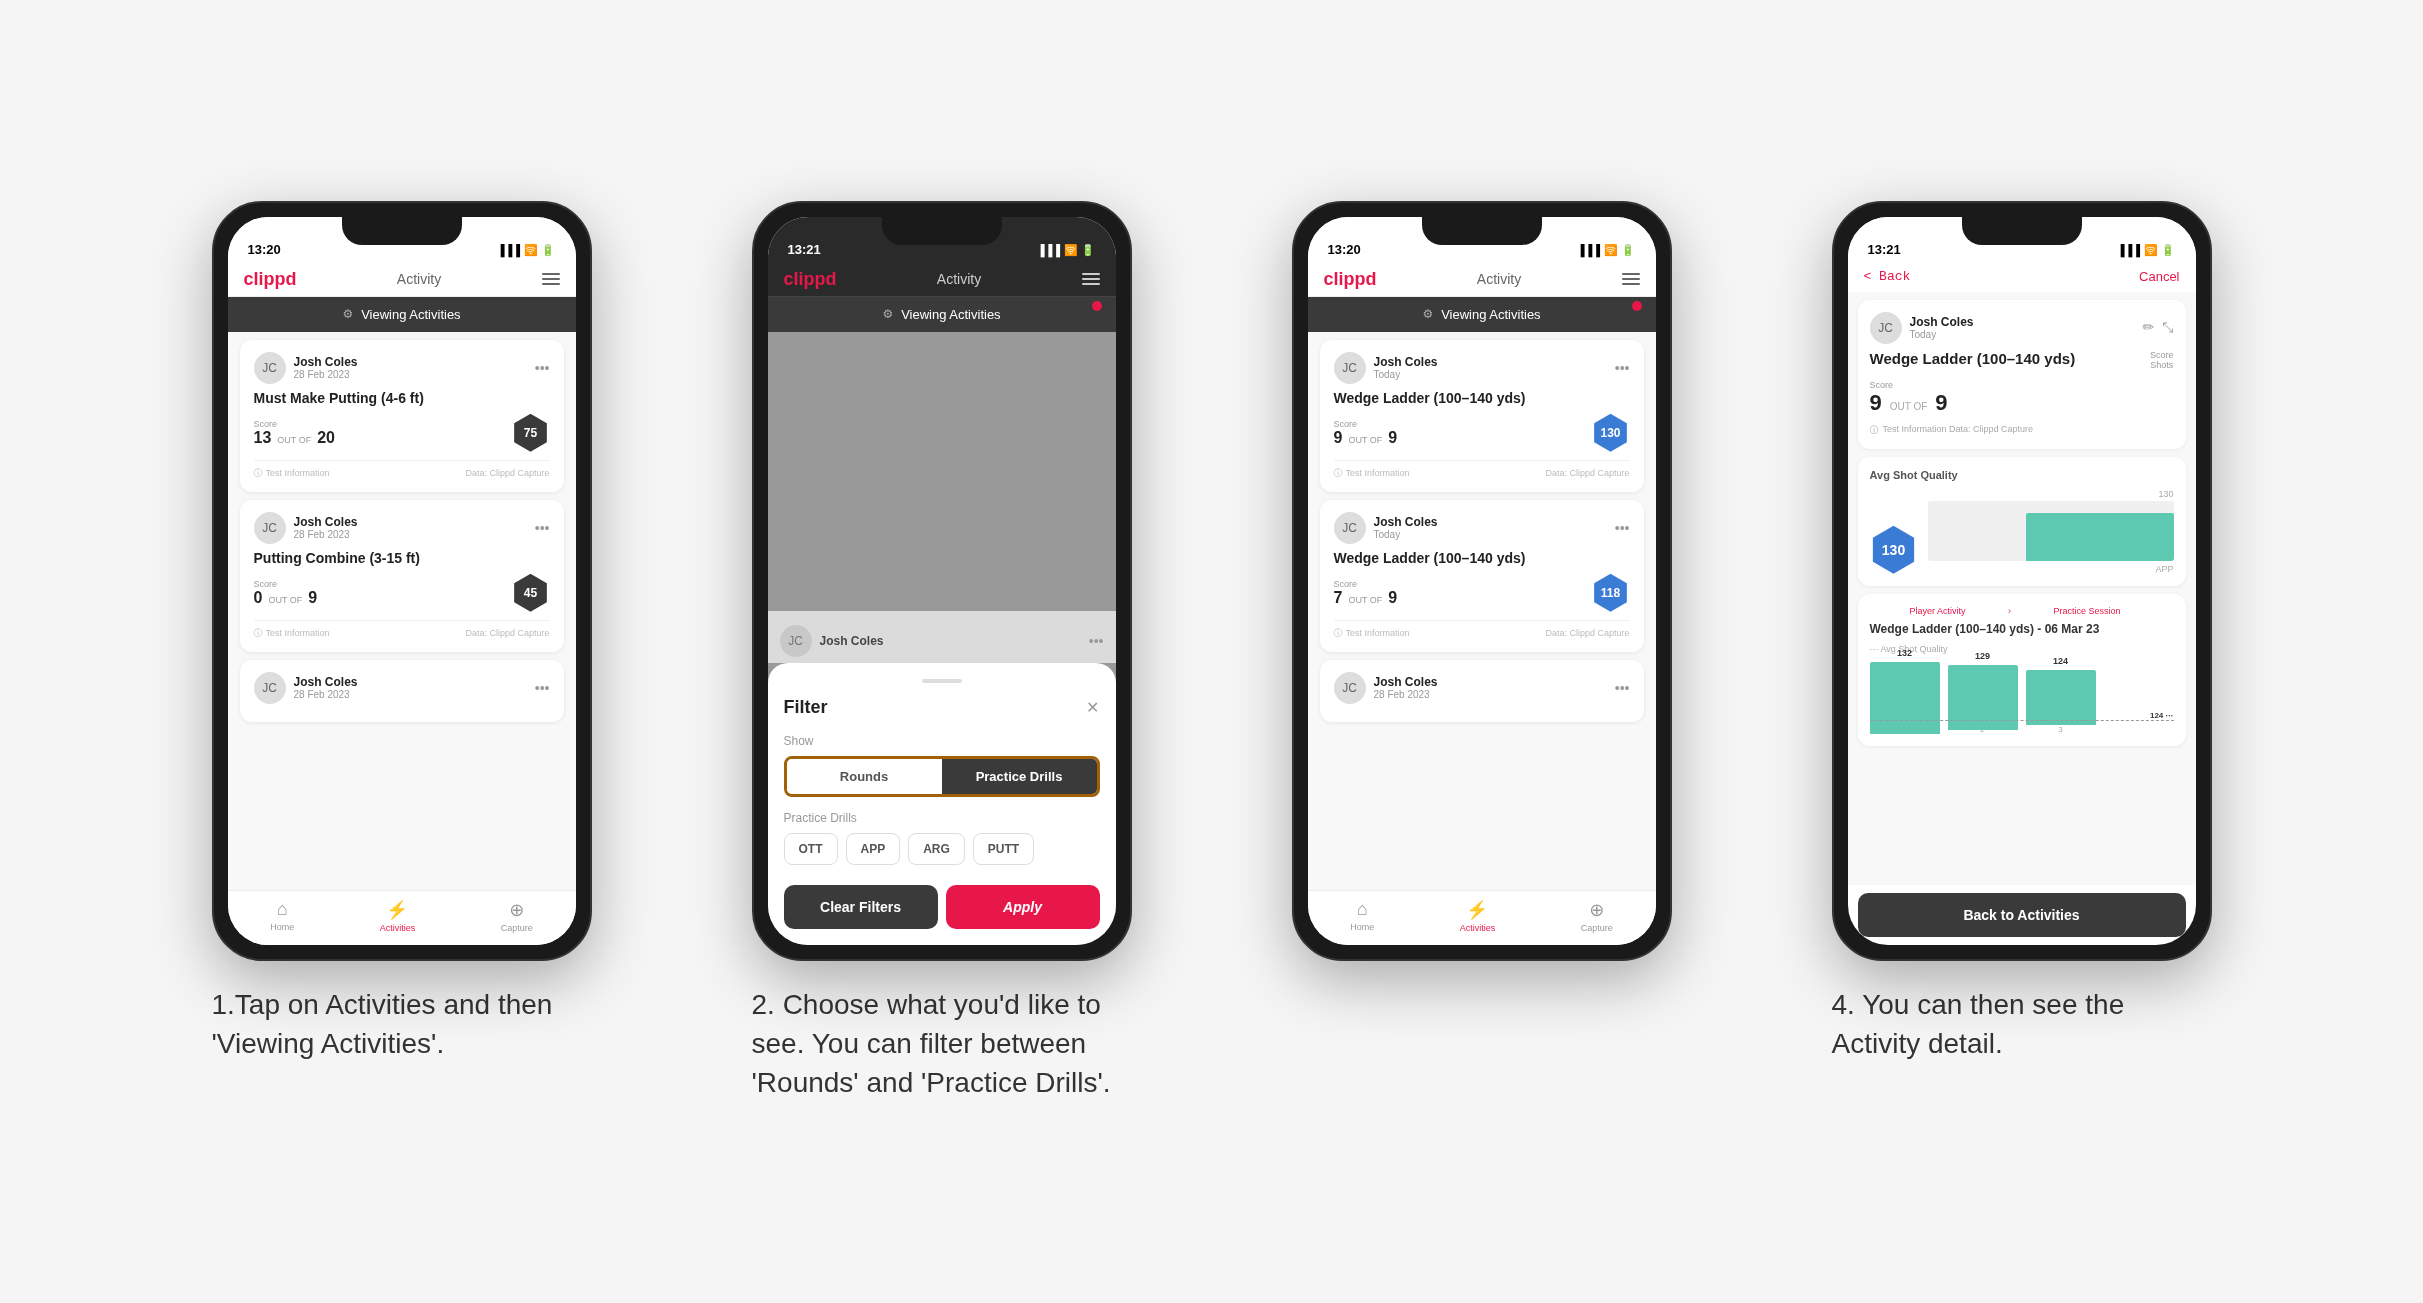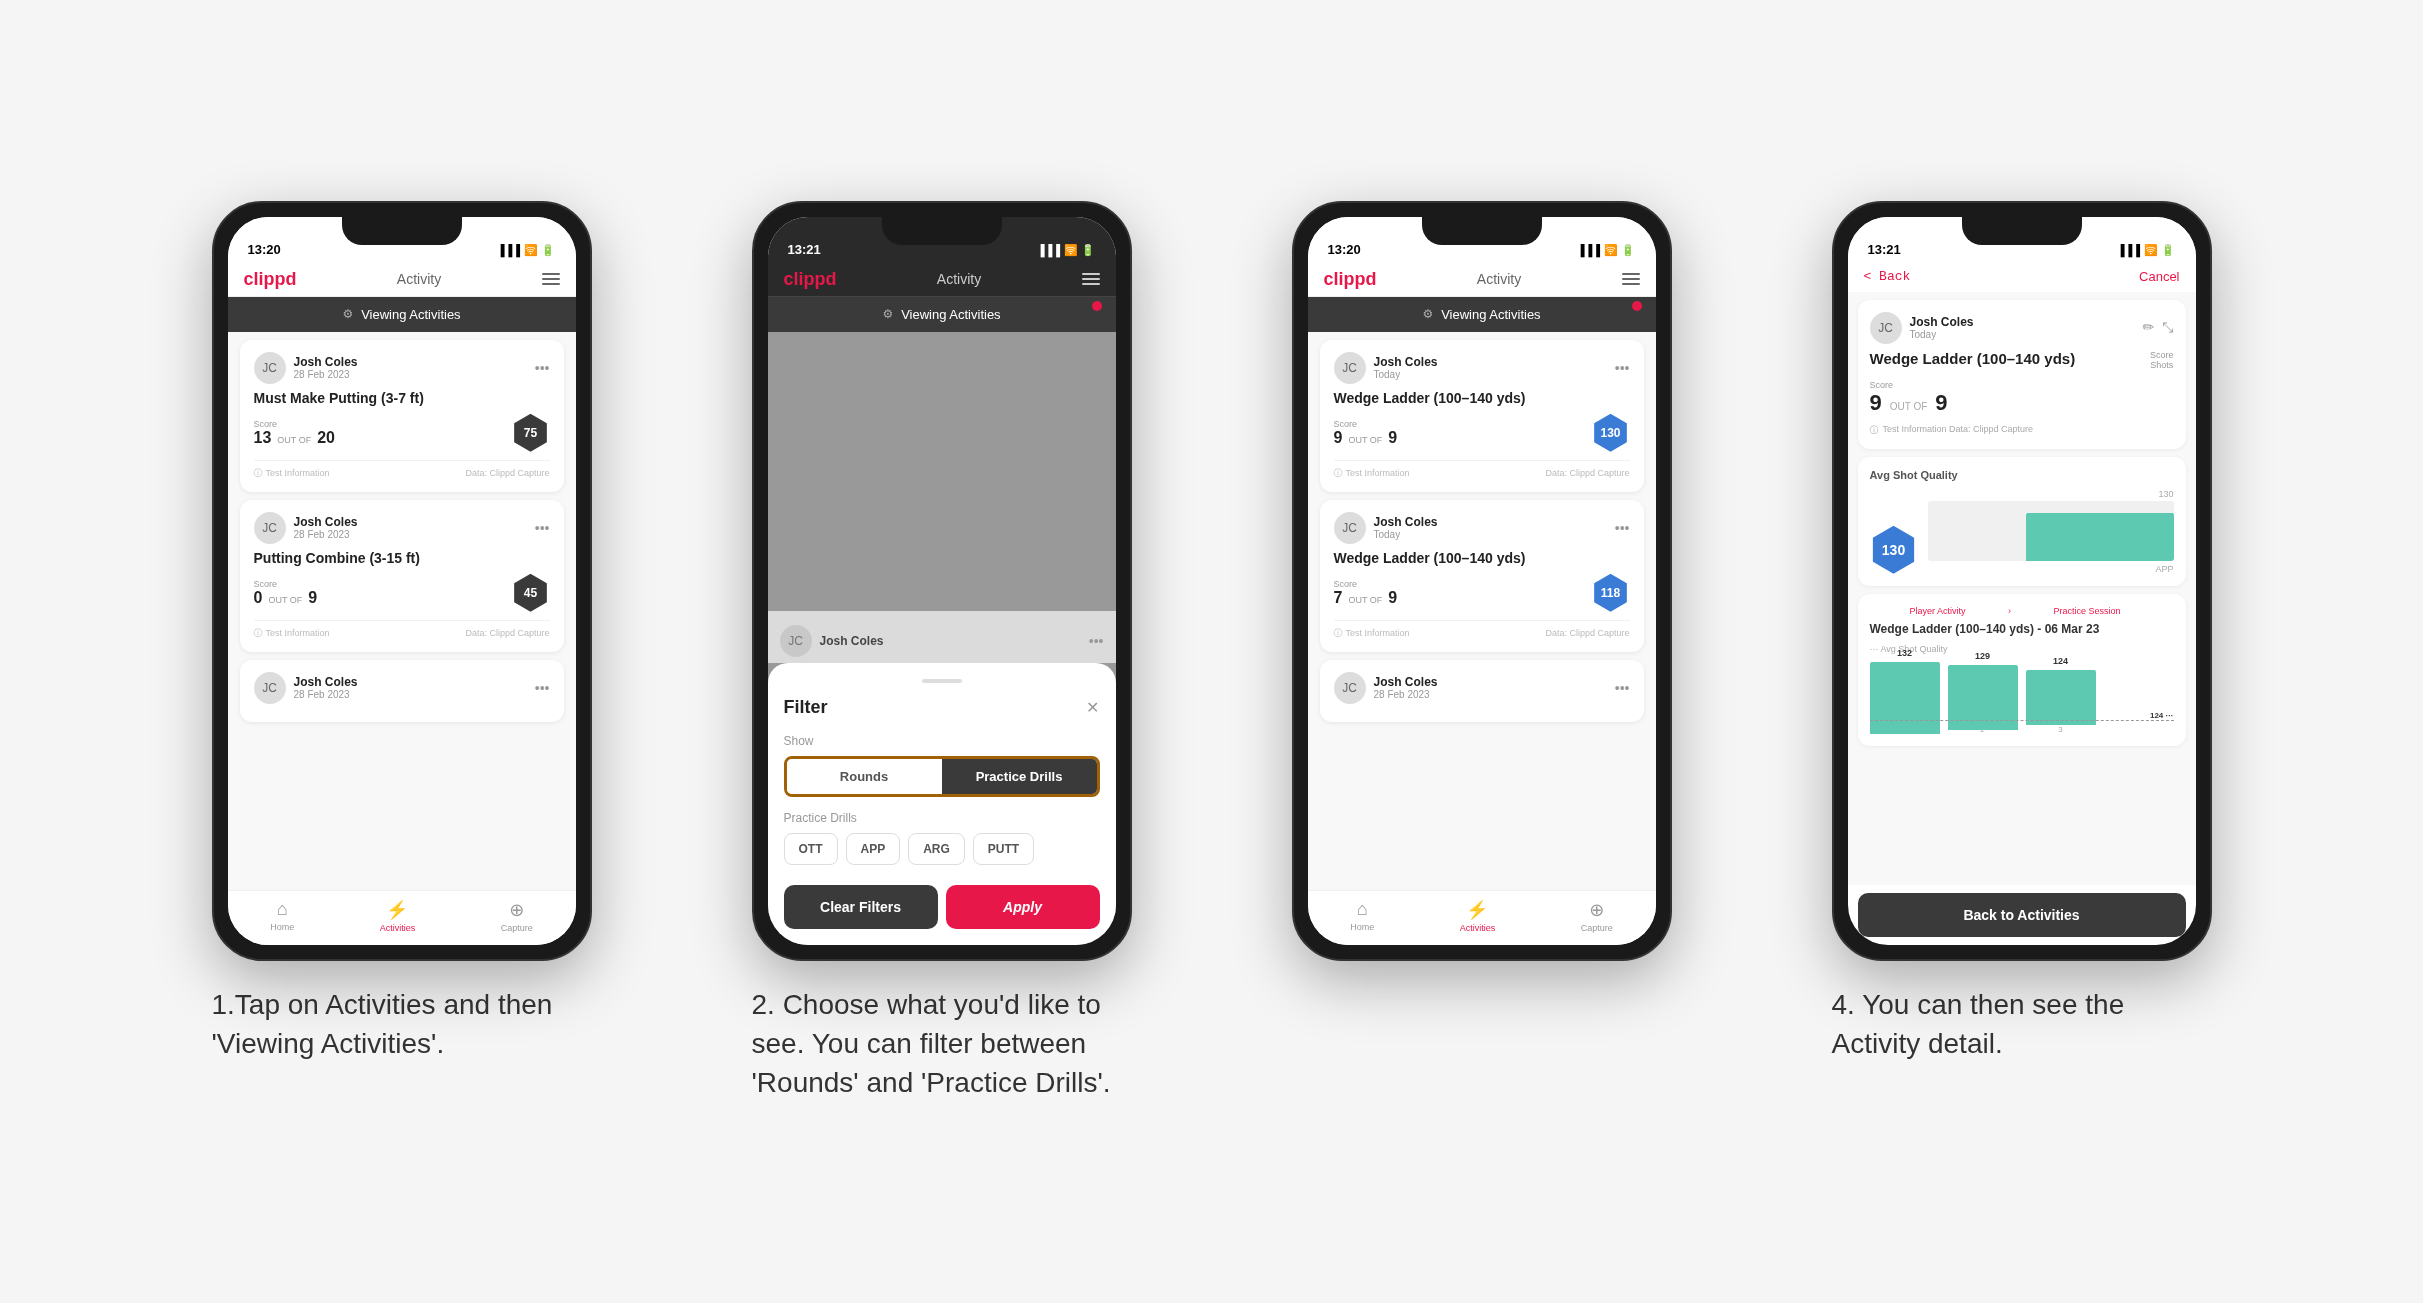--- a/index.html
+++ b/index.html
@@ -498,21 +498,21 @@
             <div class="card-header">
               <div class="card-user">
                 <div class="avatar">JC</div>
                 <div class="user-info">
                   <span class="user-name">Josh Coles</span>
                   <span class="user-date">28 Feb 2023</span>
                 </div>
               </div>
               <span class="three-dots">•••</span>
             </div>
-            <div class="card-title">Must Make Putting (3-7 ft)</div>
+            <div class="card-title">Must Make Putting (4-6 ft)</div>
             <div class="card-stats">
               <div class="stat-group">
                 <span class="stat-label">Score</span>
                 <div class="stat-outof">
                   <span class="stat-value">13</span>
                   <span class="out-of-text">OUT OF</span>
                   <span class="stat-value">20</span>
                 </div>
               </div>
               <div class="shot-quality-badge">75</div>

